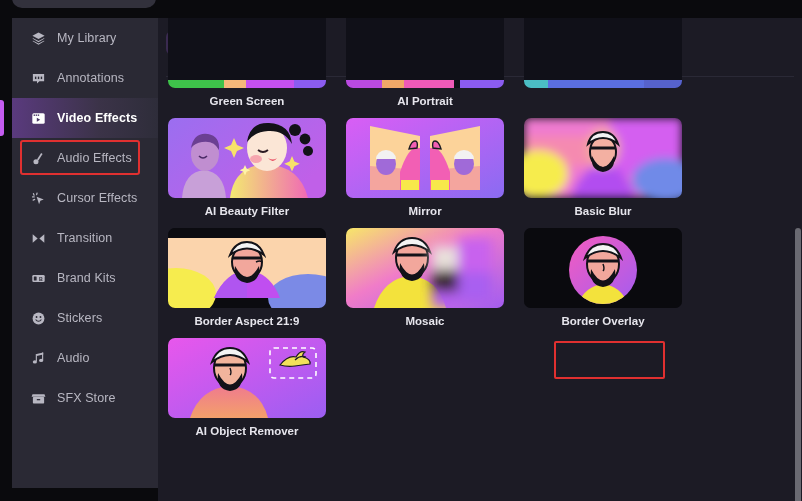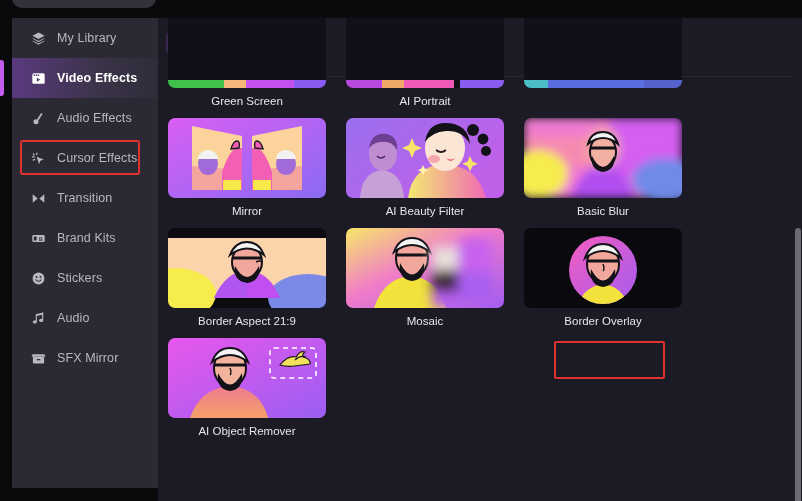--- a/index.html
+++ b/index.html
@@ -100,20 +100,21 @@
     background: #101018;
   }
   .card .cap {
     margin-top: 7px;
     text-align: center;
     font-size: 11.5px;
     color: #e6e5ec;
     white-space: nowrap;
     overflow: hidden;
     text-overflow: ellipsis;
+    font-weight: bold;
   }
   
   .row-clipped { margin-top: -72px; }
   .row-clipped .thumb { height: 80px; }
 
   
   .anno-cap {
     position: absolute;
     left: 554px; top: 341px;
     width: 111px; height: 38px;
@@ -148,20 +149,31 @@
         <svg width="15" height="15" viewBox="0 0 16 16" fill="none">
           <path d="M8 1.5 14.5 5 8 8.5 1.5 5z" fill="#b8b7c2"></path>
           <path d="M2.3 7.6 8 10.6l5.7-3 .8.4L8 11.9 1.5 8z" fill="#b8b7c2"></path>
           <path d="M2.3 10.3 8 13.3l5.7-3 .8.4L8 14.6 1.5 10.7z" fill="#b8b7c2"></path>
         </svg>
       </span>
       <span>My Library</span>
     </div>
 
 
+    <div class="side-item">
+      <span class="ic">
+        <svg width="15" height="15" viewBox="0 0 16 16">
+          <path d="M2 3.2h12v7.6H9l-2.6 2.6v-2.6H2z" fill="#b8b7c2"></path>
+          <rect x="4.2" y="6" width="1.5" height="2.6" fill="#2a2934"></rect>
+          <rect x="7.3" y="6" width="1.5" height="2.6" fill="#2a2934"></rect>
+          <rect x="10.4" y="6" width="1.5" height="2.6" fill="#2a2934"></rect>
+        </svg>
+      </span>
+      <span>Annotations</span>
+    </div>
 
     <div class="side-item active">
       <span class="ic">
         <svg width="15" height="15" viewBox="0 0 16 16">
           <rect x="1.4" y="2.4" width="13.2" height="11.2" rx="1.6" fill="#ffffff"></rect>
           <rect x="2.8" y="3.7" width="1.5" height="1.5" fill="#4a3566"></rect>
           <rect x="5" y="3.7" width="1.5" height="1.5" fill="#4a3566"></rect>
           <rect x="7.2" y="3.7" width="1.5" height="1.5" fill="#4a3566"></rect>
           <path d="M6.2 7.3v4.2l3.6-2.1z" fill="#4a3566"></path>
         </svg>
@@ -240,21 +252,21 @@
     </div>
 
     <div class="side-item">
       <span class="ic">
         <svg width="15" height="15" viewBox="0 0 16 16">
           <path d="M1.6 3.4h12.8l1 2.6H.6z" fill="#b8b7c2"></path>
           <rect x="2" y="6.4" width="12" height="7" rx=".8" fill="#b8b7c2"></rect>
           <rect x="6.2" y="8.6" width="3.6" height="1.3" fill="#2a2934"></rect>
         </svg>
       </span>
-      <span>SFX Mirror</span>
+      <span>SFX Store</span>
     </div>
   </div>
 
   <div class="anno-side"></div>
 
   <div class="main">
 
     <div class="tabs">
       <div class="tab active">Video Effect</div>
       <div class="tab">Filter</div>
@@ -295,49 +307,20 @@
               <rect width="158" height="80" fill="#101018"></rect>
               <rect x="0" y="72" width="24" height="8" fill="#4bbdc4"></rect>
               <rect x="24" y="72" width="96" height="8" fill="#5a6ee0"></rect>
               <rect x="120" y="72" width="38" height="8" fill="#5662cc"></rect>
             </svg>
           </div>
         </div>
       </div>
 
       <div class="row">
-        <div class="card">
-          <div class="thumb">
-            <svg width="158" height="80" viewBox="0 0 158 80">
-              <defs>
-                <linearGradient id="mirBg" x1="0" y1="0" x2="1" y2="1">
-                  <stop offset="0" stop-color="#d95ef5"></stop>
-                    <stop offset="1" stop-color="#8a6bf2"></stop>
-                </linearGradient>
-              </defs>
-              <rect width="158" height="80" fill="url(#mirBg)"></rect>
-              <path d="M24 8 L74 18 L74 62 L24 72 Z" fill="#fcd39a"></path>
-              <path d="M134 8 L84 18 L84 62 L134 72 Z" fill="#fcd39a"></path>
-              <path d="M24 48 L74 52 L74 72 L24 72 Z" fill="#f4a59e"></path>
-              <path d="M134 48 L84 52 L84 72 L134 72 Z" fill="#f4a59e"></path>
-              <ellipse cx="40" cy="46" rx="10" ry="11" fill="#a06ad8"></ellipse>
-              <path d="M30 41a10 9 0 0 1 20 0z" fill="#f2f2f2"></path>
-              <ellipse cx="118" cy="46" rx="10" ry="11" fill="#a06ad8"></ellipse>
-              <path d="M108 41a10 9 0 0 1 20 0z" fill="#f2f2f2"></path>
-              <path d="M54 72 L54 54 Q62 30 70 30 L74 30 L74 72 Z" fill="#f25fb4"></path>
-              <path d="M104 72 L104 54 Q96 30 88 30 L84 30 L84 72 Z" fill="#f25fb4"></path>
-              <path d="M63 31c2-7 4-8 6-8s3 2 2 7z" fill="#f25fb4" stroke="#1b1b22" stroke-width="1.4"></path>
-              <path d="M95 31c-2-7-4-8-6-8s-3 2-2 7z" fill="#f25fb4" stroke="#1b1b22" stroke-width="1.4"></path>
-              <rect x="55" y="62" width="18" height="10" fill="#f7e94a"></rect>
-              <rect x="85" y="62" width="18" height="10" fill="#f7e94a"></rect>
-            </svg>
-          </div>
-          <div class="cap">Mirror</div>
-        </div>
-
         <div class="card">
           <div class="thumb">
             <svg width="158" height="80" viewBox="0 0 158 80">
               <defs>
                 <linearGradient id="beautyBg" x1="0" y1="0" x2="1" y2="0.6">
                   <stop offset="0" stop-color="#9b6ef0"></stop>
                     <stop offset="1" stop-color="#c060e8"></stop>
                 </linearGradient>
                 <linearGradient id="beautyBody" x1="0" y1="0" x2="1" y2="0">
                   <stop offset="0" stop-color="#f3ea70"></stop>
@@ -363,20 +346,49 @@
               <path d="M77 47 l1.6 3.6 3.6 1.6 -3.6 1.6 -1.6 3.6 -1.6 -3.6 -3.6 -1.6 3.6 -1.6z" fill="#fff4a8"></path>
             </svg>
           </div>
           <div class="cap">AI Beauty Filter</div>
         </div>
 
         <div class="card">
           <div class="thumb">
             <svg width="158" height="80" viewBox="0 0 158 80">
               <defs>
+                <linearGradient id="mirBg" x1="0" y1="0" x2="1" y2="1">
+                  <stop offset="0" stop-color="#d95ef5"></stop>
+                    <stop offset="1" stop-color="#8a6bf2"></stop>
+                </linearGradient>
+              </defs>
+              <rect width="158" height="80" fill="url(#mirBg)"></rect>
+              <path d="M24 8 L74 18 L74 62 L24 72 Z" fill="#fcd39a"></path>
+              <path d="M134 8 L84 18 L84 62 L134 72 Z" fill="#fcd39a"></path>
+              <path d="M24 48 L74 52 L74 72 L24 72 Z" fill="#f4a59e"></path>
+              <path d="M134 48 L84 52 L84 72 L134 72 Z" fill="#f4a59e"></path>
+              <ellipse cx="40" cy="46" rx="10" ry="11" fill="#a06ad8"></ellipse>
+              <path d="M30 41a10 9 0 0 1 20 0z" fill="#f2f2f2"></path>
+              <ellipse cx="118" cy="46" rx="10" ry="11" fill="#a06ad8"></ellipse>
+              <path d="M108 41a10 9 0 0 1 20 0z" fill="#f2f2f2"></path>
+              <path d="M54 72 L54 54 Q62 30 70 30 L74 30 L74 72 Z" fill="#f25fb4"></path>
+              <path d="M104 72 L104 54 Q96 30 88 30 L84 30 L84 72 Z" fill="#f25fb4"></path>
+              <path d="M63 31c2-7 4-8 6-8s3 2 2 7z" fill="#f25fb4" stroke="#1b1b22" stroke-width="1.4"></path>
+              <path d="M95 31c-2-7-4-8-6-8s-3 2-2 7z" fill="#f25fb4" stroke="#1b1b22" stroke-width="1.4"></path>
+              <rect x="55" y="62" width="18" height="10" fill="#f7e94a"></rect>
+              <rect x="85" y="62" width="18" height="10" fill="#f7e94a"></rect>
+            </svg>
+          </div>
+          <div class="cap">Mirror</div>
+        </div>
+
+        <div class="card">
+          <div class="thumb">
+            <svg width="158" height="80" viewBox="0 0 158 80">
+              <defs>
                 <filter id="bb" x="-25%" y="-25%" width="150%" height="150%">
                   <feGaussianBlur stdDeviation="5"></feGaussianBlur>
                 </filter>
               </defs>
               <g filter="url(#bb)">
                 <rect width="158" height="80" fill="#ef7ad0"></rect>
                 <rect x="0" y="18" width="158" height="30" fill="#f58ab0"></rect>
                 <rect x="86" y="0" width="72" height="58" fill="#d45ef0"></rect>
                 <ellipse cx="14" cy="56" rx="30" ry="24" fill="#f6ec4e"></ellipse>
                 <ellipse cx="142" cy="62" rx="34" ry="22" fill="#6f8ae8"></ellipse>

